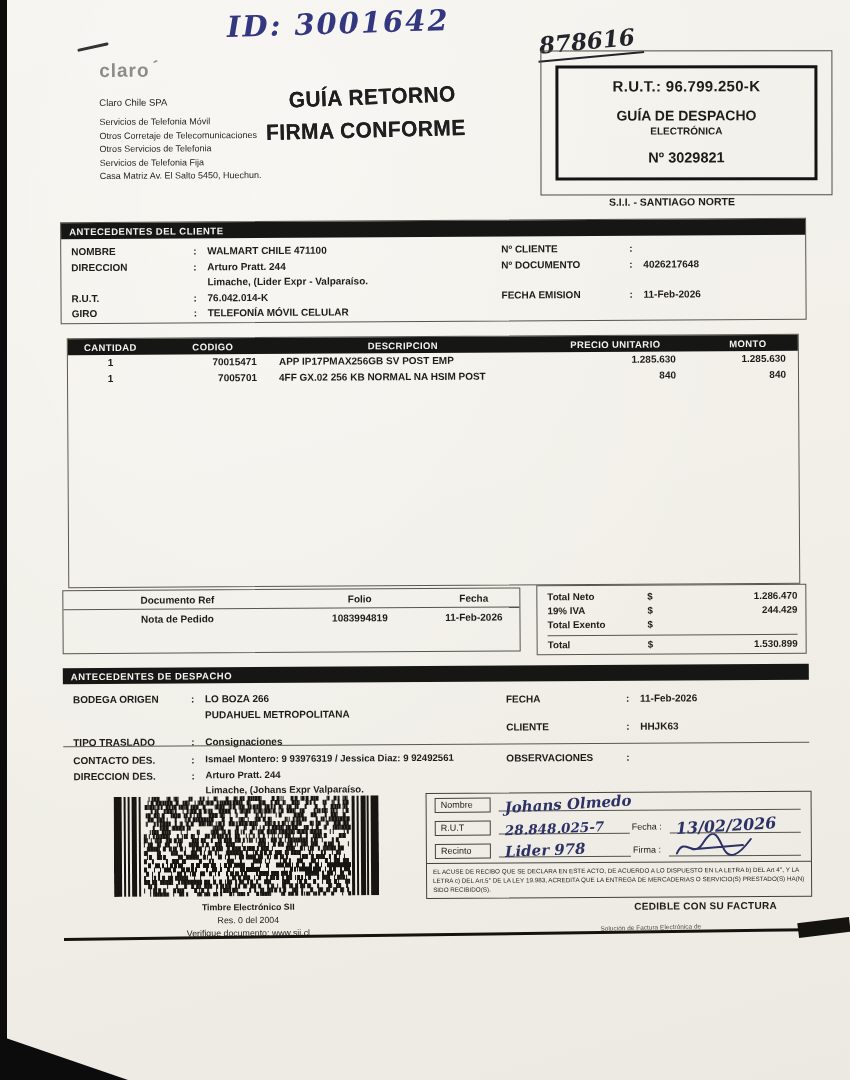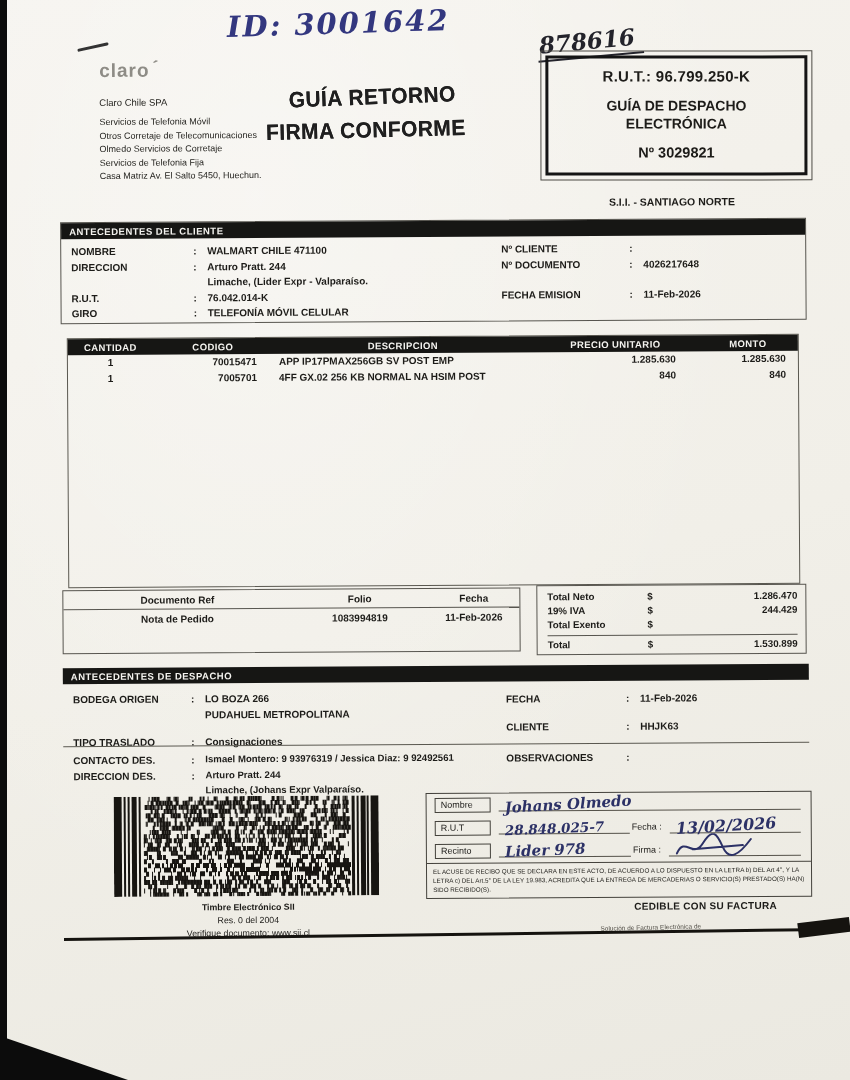--- a/index.html
+++ b/index.html
@@ -30,25 +30,25 @@
   .logo .mark{display:inline-block;transform:rotate(14deg) translateY(-4px);font-size:17px;margin-left:1px;}
   .issuer{position:absolute;left:70px;top:94px;font-size:9px;line-height:1.5;color:#262521;margin-left:32px;}
   .issuer .name{margin-bottom:6px;font-size:9.5px;}
 
   
   .stamp{position:absolute;left:255px;top:84px;width:240px;text-align:center;color:#1f1f1f;}
   .stamp .s1{font-size:22px;font-weight:bold;letter-spacing:.5px;transform:rotate(-1.8deg) scaleX(.95);text-shadow:0 0 .6px #222;}
   .stamp .s2{font-size:22px;font-weight:bold;letter-spacing:.5px;margin-top:7px;transform:rotate(-1.1deg) scaleX(.95) translateX(-7px);text-shadow:0 0 .6px #222;}
 
   
-  .rutbox-outer{position:absolute;left:543px;top:52px;width:262px;padding:4px;border:1px solid #4d4b45;transform:rotate(.3deg);}
+  .rutbox-outer{position:absolute;left:543px;top:52px;width:262px;padding:14px;border:1px solid #4d4b45;transform:rotate(.3deg);}
   .rutbox{border:3px solid #141414;padding:9px 6px 12px;text-align:center;}
   .rutbox .rut{font-size:15px;font-weight:bold;letter-spacing:.3px;}
   .rutbox .t1{font-size:14px;font-weight:bold;margin-top:12px;line-height:1.3;}
-  .rutbox .t2{font-size:14px;font-weight:bold;line-height:1.3;}
+  .rutbox .t2{font-size:10px;font-weight:bold;line-height:1.3;}
   .rutbox .num{font-size:14.5px;font-weight:bold;margin-top:12px;}
   .sii{position:absolute;left:545px;top:197px;width:258px;text-align:center;font-size:10.5px;font-weight:bold;}
 
   
   .secbar{background:#161614;color:#f4f3ef;font-size:9.5px;font-weight:bold;letter-spacing:.5px;padding:2.5px 8px;}
   .client-box{position:absolute;left:62px;top:220px;width:746px;height:102px;border:1px solid #57554f;box-sizing:border-box;}
   .client-grid{display:flex;padding:5px 10px 0 10px;}
   .client-left{width:430px;}
   .client-right{flex:1;}
   .frow{display:flex;font-size:10px;line-height:1.55;}
@@ -133,21 +133,21 @@
         </svg>
     </div>
 
     <div class="logo">
       <span>claro</span><span class="mark">´</span>
     </div>
     <div class="issuer">
       <div class="name">Claro Chile SPA</div>
       <div>Servicios de Telefonia Móvil</div>
       <div>Otros Corretaje de Telecomunicaciones</div>
-      <div>Olmedo Servicios de Corretaje</div>
+      <div>Otros Servicios de Telefonia</div>
       <div>Servicios de Telefonia Fija</div>
       <div>Casa Matriz Av. El Salto 5450, Huechun.</div>
     </div>
 
     <div class="stamp">
       <div class="s1">GUÍA RETORNO</div>
       <div class="s2">FIRMA CONFORME</div>
     </div>
 
     <div class="rutbox-outer">

